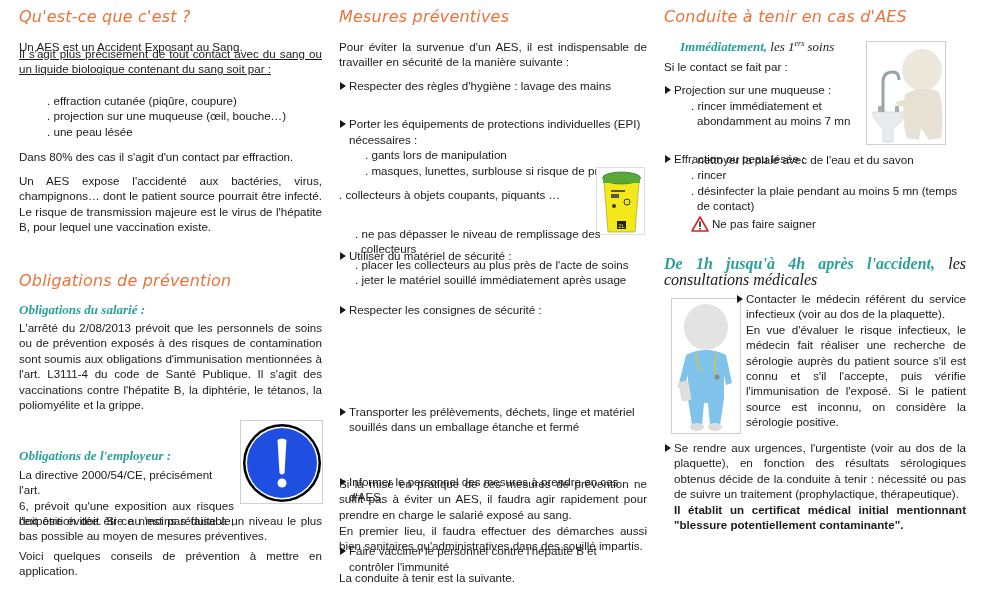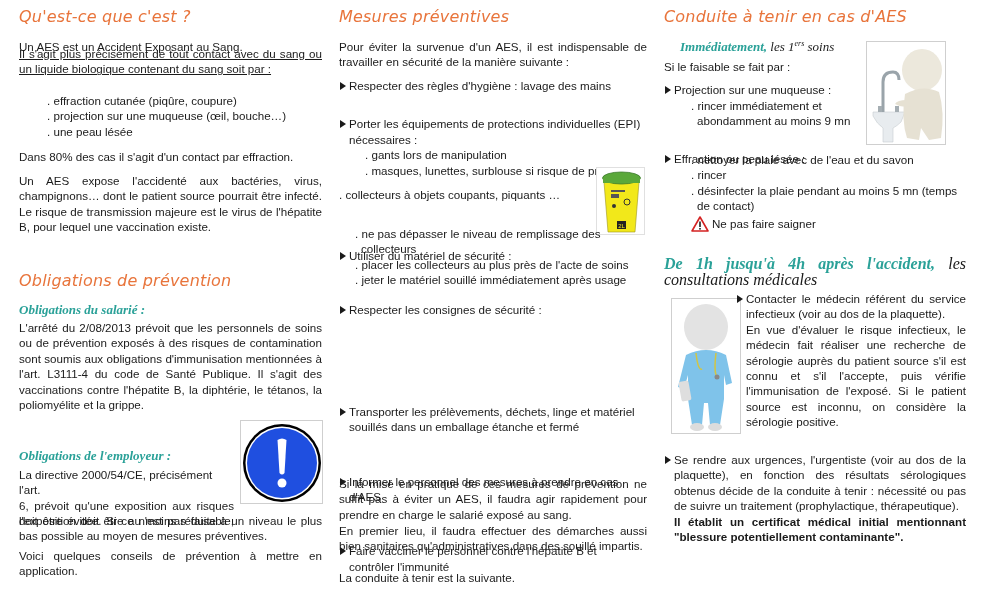--- a/index.html
+++ b/index.html
@@ -105,38 +105,38 @@
   <div class="p j" style="top:523px;left:0;width:308px;">En premier lieu, il faudra effectuer des démarches aussi bien sanitaires qu'administratives dans des souillé impartis.</div>
   <div class="p" style="top:554px;left:0;width:308px;margin-top:16px;">La conduite à tenir est la suivante.</div>
 </div>
 
 <div class="col col3">
   <div class="title" style="top:9px;left:0;">Conduite à tenir en cas d'AES</div>
   <div class="subt" style="top:39px;left:16px;">
     <span>Immédiatement,</span>
     <span class="plain"><span>les 1</span><sup>ers</sup><span> soins</span></span>
   </div>
-  <div class="p" style="top:59px;left:0;width:200px;">Si le faisable se fait par :</div>
+  <div class="p" style="top:59px;left:0;width:200px;">Si le contact se fait par :</div>
 
   <div class="fig" style="top:41px;left:202px;width:80px;height:104px;">
     <svg width="80" height="104" viewBox="0 0 80 104">
       <path d="M6 70 L38 70 L34 80 Q30 84 26 86 L26 100 L16 100 L16 86 Q10 82 6 74 Z" fill="#e8ecef" stroke="#c7ccd0" stroke-width="0.6"></path>
       <path d="M16 70 L16 40 Q16 30 26 30 Q32 30 32 38" fill="none" stroke="#9aa4aa" stroke-width="3"></path>
       <rect x="11" y="64" width="4" height="6" fill="#a5aeb3"></rect>
       <rect x="28" y="64" width="4" height="6" fill="#a5aeb3"></rect>
       <ellipse cx="55" cy="28" rx="20" ry="21" fill="#ece8dc"></ellipse>
       <path d="M38 52 Q34 78 40 96 L52 98 L54 86 L62 98 L74 96 Q78 70 72 50 Q56 42 38 52 Z" fill="#e6e1d3"></path>
       <path d="M40 58 Q30 58 28 62 Q34 66 44 64 Z" fill="#e6e1d3"></path>
     </svg>
   </div>
 
   <div class="p bul" style="top:82px;left:0;width:200px;">Projection sur une muqueuse :</div>
   <div class="p" style="top:98px;left:27px;width:180px;">
     <div>. rincer immédiatement et</div>
-    <div style="padding-left:6px;">abondamment au moins 9 mn</div>
+    <div style="padding-left:6px;">abondamment au moins 7 mn</div>
   </div>
   <div class="p bul" style="top:136px;left:0;width:300px;">Effraction ou peau lésée :</div>
   <div class="p" style="top:152px;left:27px;width:275px;">
     <div>. nettoyer la plaie avec de l'eau et du savon</div>
     <div>. rincer</div>
     <div style="padding-left:6px;text-indent:-6px;">. désinfecter la plaie pendant au moins 5 mn (temps de contact)</div>
   </div>
   <div class="p" style="top:216px;left:27px;width:200px;display:flex;align-items:center;">
     <svg width="18" height="16" viewBox="0 0 18 16" style="margin-right:3px;">
       <path d="M9 1 L17 15 L1 15 Z" fill="#fff" stroke="#d42222" stroke-width="1.6" stroke-linejoin="round"></path>
@@ -161,17 +161,17 @@
       <ellipse cx="25" cy="128" rx="7" ry="4" fill="#dcdcdc"></ellipse>
       <ellipse cx="43" cy="128" rx="7" ry="4" fill="#dcdcdc"></ellipse>
     </svg>
   </div>
 
   <div class="p" style="top:291px;left:72px;width:230px;">
     <div class="bul j">Contacter le médecin référent du service infectieux (voir au dos de la plaquette).</div>
     <div class="j" style="padding-left:10px;">En vue d'évaluer le risque infectieux, le médecin fait réaliser une recherche de sérologie auprès du patient source s'il est connu et s'il l'accepte, puis vérifie l'immunisation de l'exposé. Si le patient source est inconnu, on considère la sérologie positive.</div>
   </div>
 
-  <div class="p" style="top:452px;left:0;width:302px;">
+  <div class="p" style="top:440px;left:0;width:302px;">
     <div class="bul j">Se rendre aux urgences, l'urgentiste (voir au dos de la plaquette), en fonction des résultats sérologiques obtenus décide de la conduite à tenir : nécessité ou pas de suivre un traitement (prophylactique, thérapeutique).</div>
     <div class="j" style="padding-left:10px;font-weight:bold;">Il établit un certificat médical initial mentionnant "blessure potentiellement contaminante".</div>
   </div>
 </div>
 
 </body></html>

